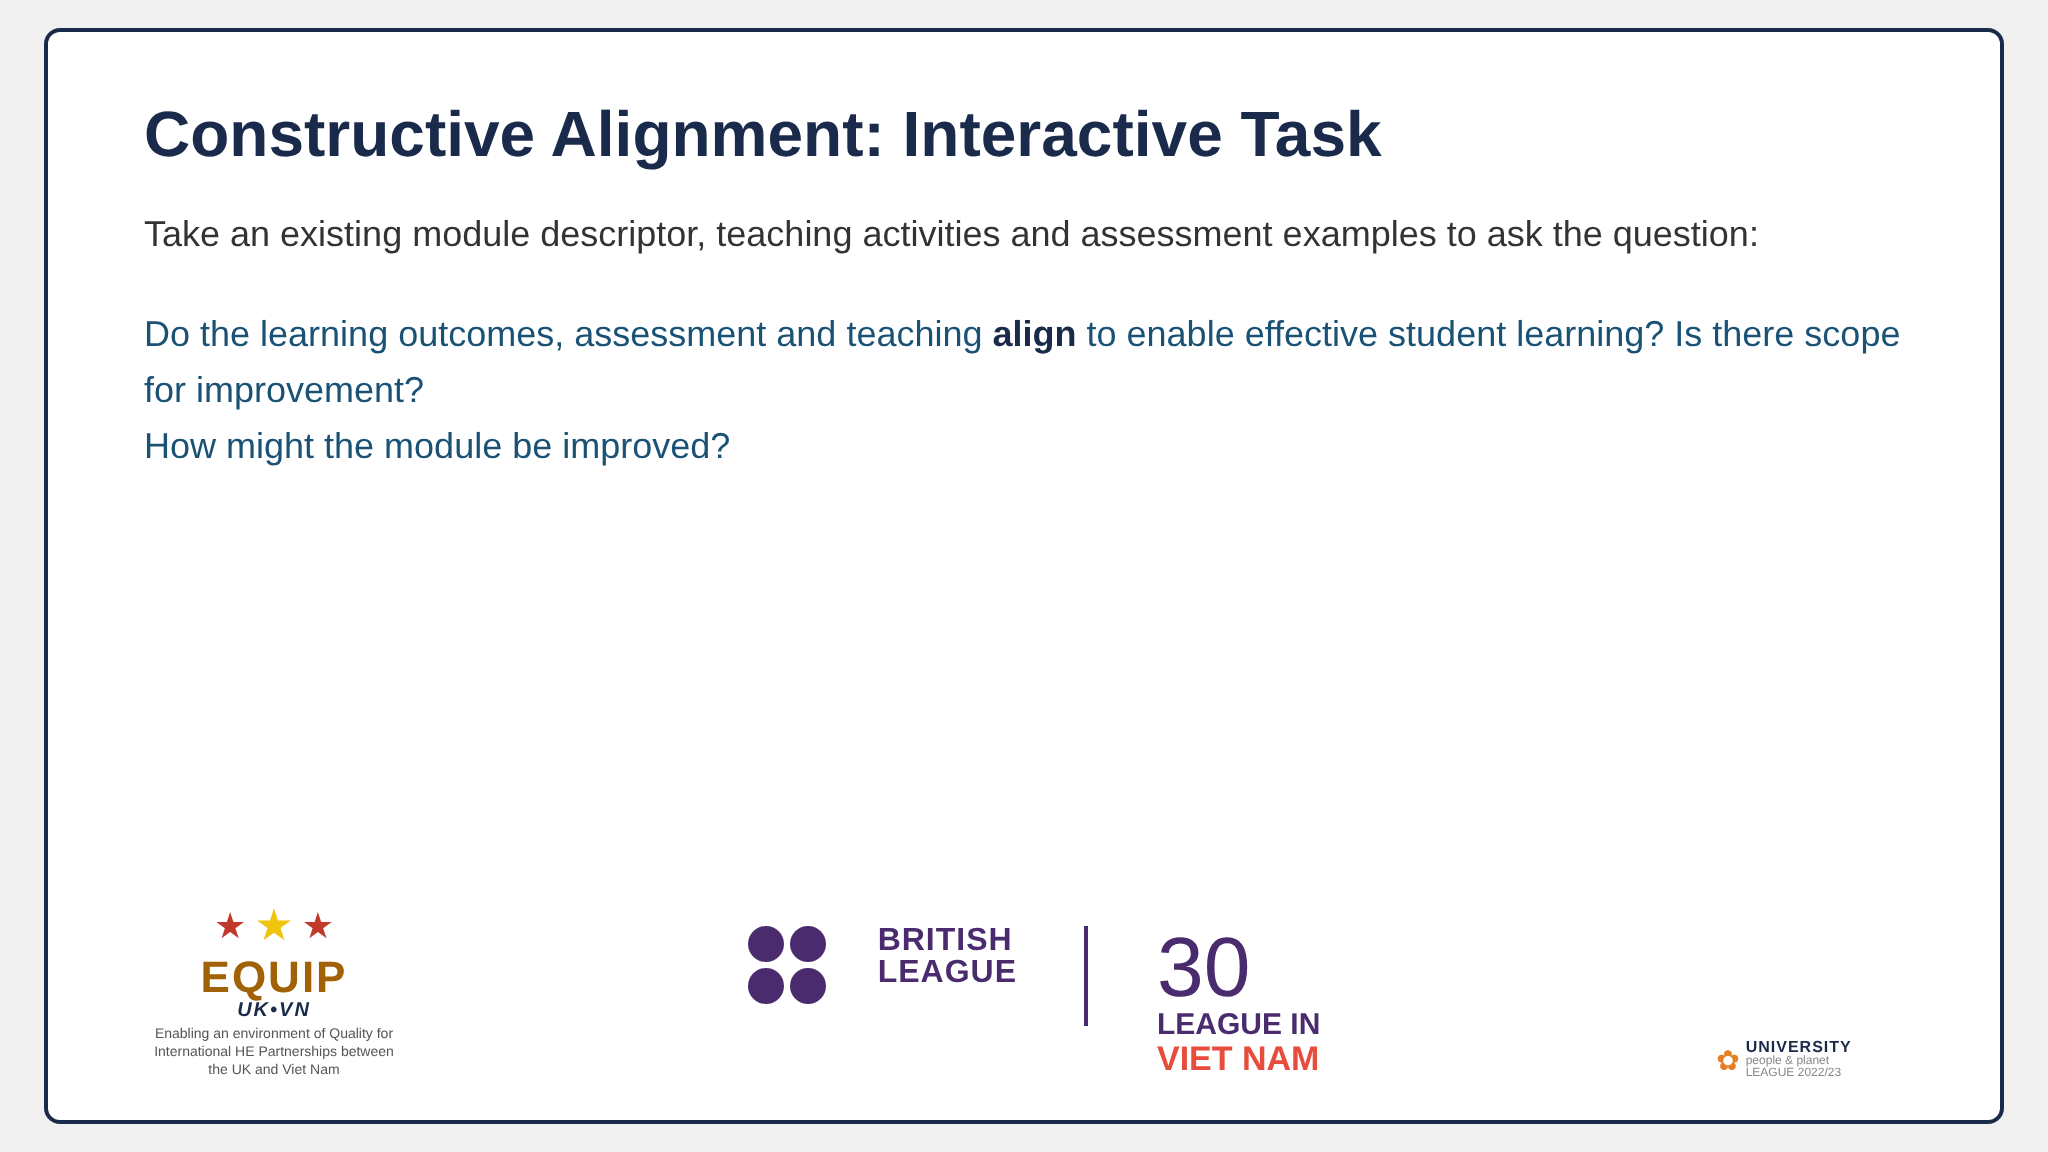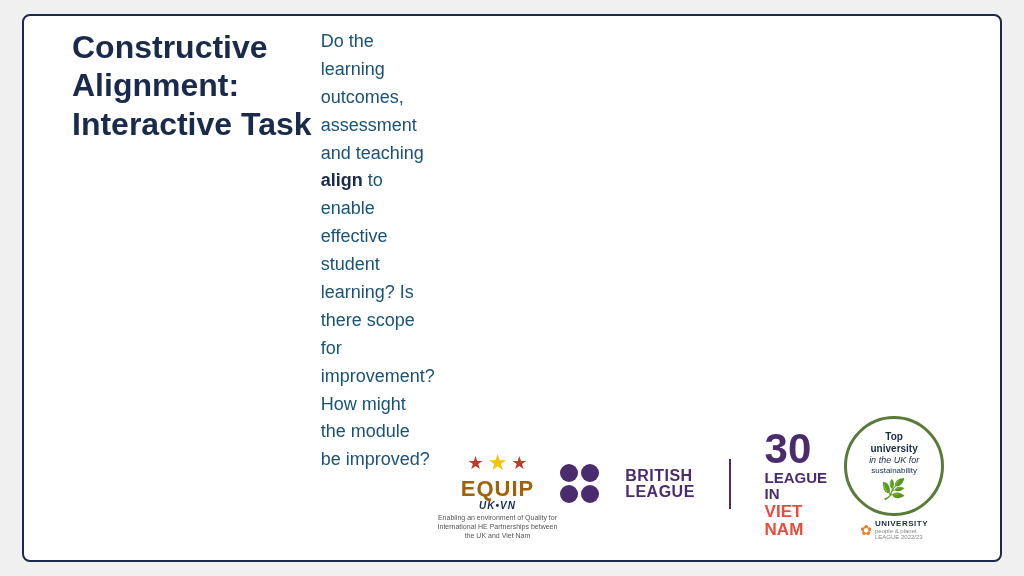--- a/index.html
+++ b/index.html
@@ -18,22 +18,23 @@
       font-family: 'Segoe UI', Arial, sans-serif;
     }
 
     .slide {
       width: 980px;
       height: 548px;
       background: #ffffff;
       border: 2px solid #1a2a4a;
       border-radius: 8px;
       position: relative;
-      padding: 12px 48px 20px 48px;
-      display: flex;
+      padding: 32px 48px 20px 48px;
+      display: flex;
+      flex-direction: column;
     }
 
     .slide-title {
       font-size: 32px;
       font-weight: 700;
       color: #1a2a4a;
       margin-bottom: 18px;
       line-height: 1.2;
     }
 
@@ -120,21 +121,20 @@
       font-size: 7px;
       color: #555;
       text-align: center;
       line-height: 1.3;
       margin-top: 2px;
     }
 
     
     .british-council-logo {
       display: flex;
-      align-items: center;
       gap: 26px;
       margin-top: 36px;
     }
 
     .bc-dots {
       display: grid;
       grid-template-columns: 1fr 1fr;
       gap: 3px;
     }
 
@@ -166,21 +166,21 @@
     }
 
     .bc-years {
       display: flex;
       flex-direction: column;
       align-items: flex-start;
     }
 
     .bc-30 {
       font-size: 42px;
-      font-weight: 700;
+      font-weight: 400;
       color: #4a2c6e;
       line-height: 1;
     }
 
     .bc-years-text {
       font-size: 15px;
       font-weight: 700;
       color: #4a2c6e;
       line-height: 1.1;
     }
@@ -272,20 +272,21 @@
   </style>
 </head>
 <body>
 
 <div class="slide">
 
   <div class="slide-title">Constructive Alignment: Interactive Task</div>
 
 
   <div class="slide-body">
+    <p class="paragraph">Take an existing module descriptor, teaching activities and assessment examples to ask the question:</p>
 
     <p class="paragraph-blue">
       <span>Do the learning outcomes, assessment and teaching </span><span class="bold">align</span><span> to enable effective student learning? Is there scope for improvement?<br>How might the module be improved?</span>
     </p>
   </div>
 
   <div class="footer">
 
     <div class="equip-logo">
       <div class="equip-stars">
@@ -313,27 +314,20 @@
       </div>
       <div class="bc-divider"></div>
       <div class="bc-years">
         <span class="bc-30">30</span>
         <span class="bc-years-text">LEAGUE IN</span>
         <span class="bc-viet">VIET NAM</span>
       </div>
     </div>
 
     <div class="sustainability-badge">
-      <div class="badge-circle">
-        <span class="badge-top">Top</span>
-        <span class="badge-top">university</span>
-        <span class="badge-uk">in the UK for</span>
-        <span class="badge-sustainability">sustainability</span>
-        <span class="badge-leaf">🌿</span>
-      </div>
       <div class="badge-bottom">
         <div class="badge-logo-row">
           <span class="badge-flower">✿</span>
           <div>
             <div class="league-title">UNIVERSITY</div>
             <div class="league-sub">people &amp; planet</div>
             <div class="league-sub">LEAGUE 2022/23</div>
           </div>
         </div>
       </div>

